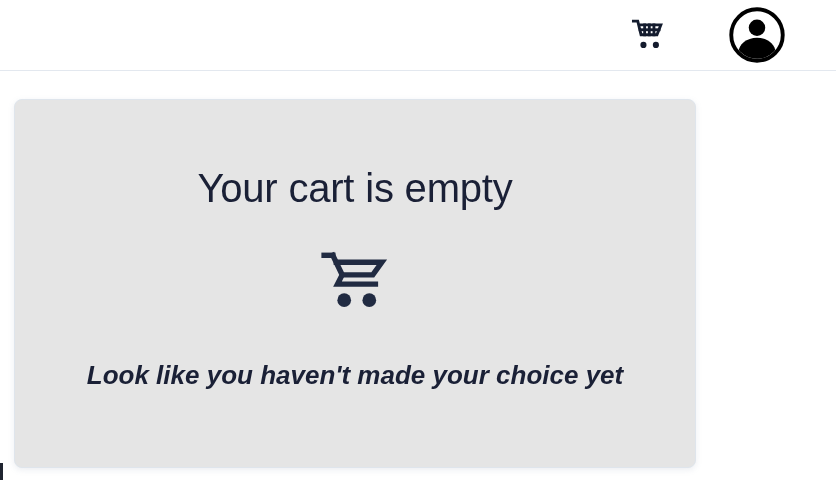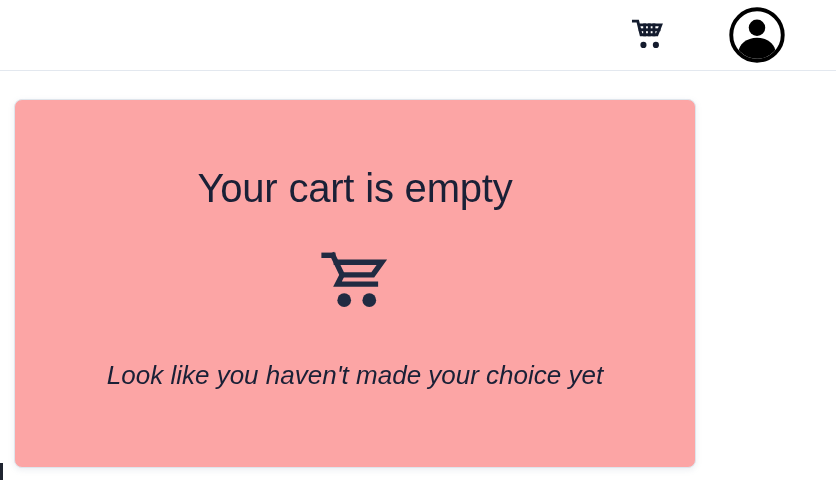--- a/index.html
+++ b/index.html
@@ -49,21 +49,21 @@
   .account-icon svg { display: block; }
 
   
   .empty-cart-card {
     position: absolute;
     left: 14px;
     top: 99px;
     width: 682px;
     height: 369px;
     box-sizing: border-box;
-    background: #fca5a5;
+    background: #e5e5e5;
     border: 1px solid #dfe5ec;
     border-radius: 8px;
     box-shadow: 0 2px 6px rgba(120, 135, 160, 0.14);
     display: flex;
     flex-direction: column;
     align-items: center;
   }
 
   .empty-title {
     margin: 0;
@@ -82,21 +82,21 @@
     line-height: 0;
   }
   .empty-cart-figure svg { display: block; }
 
   .empty-subtitle {
     margin: 16px;
     padding: 0;
     margin-top: 44px;
     font-size: 26px;
     font-style: italic;
-    font-weight: 400;
+    font-weight: 700;
     color: #1a2036;
     text-align: center;
     line-height: 1;
   }
 
   
   .viewport-edge-mark {
     position: absolute;
     left: 0;
     bottom: 0;

